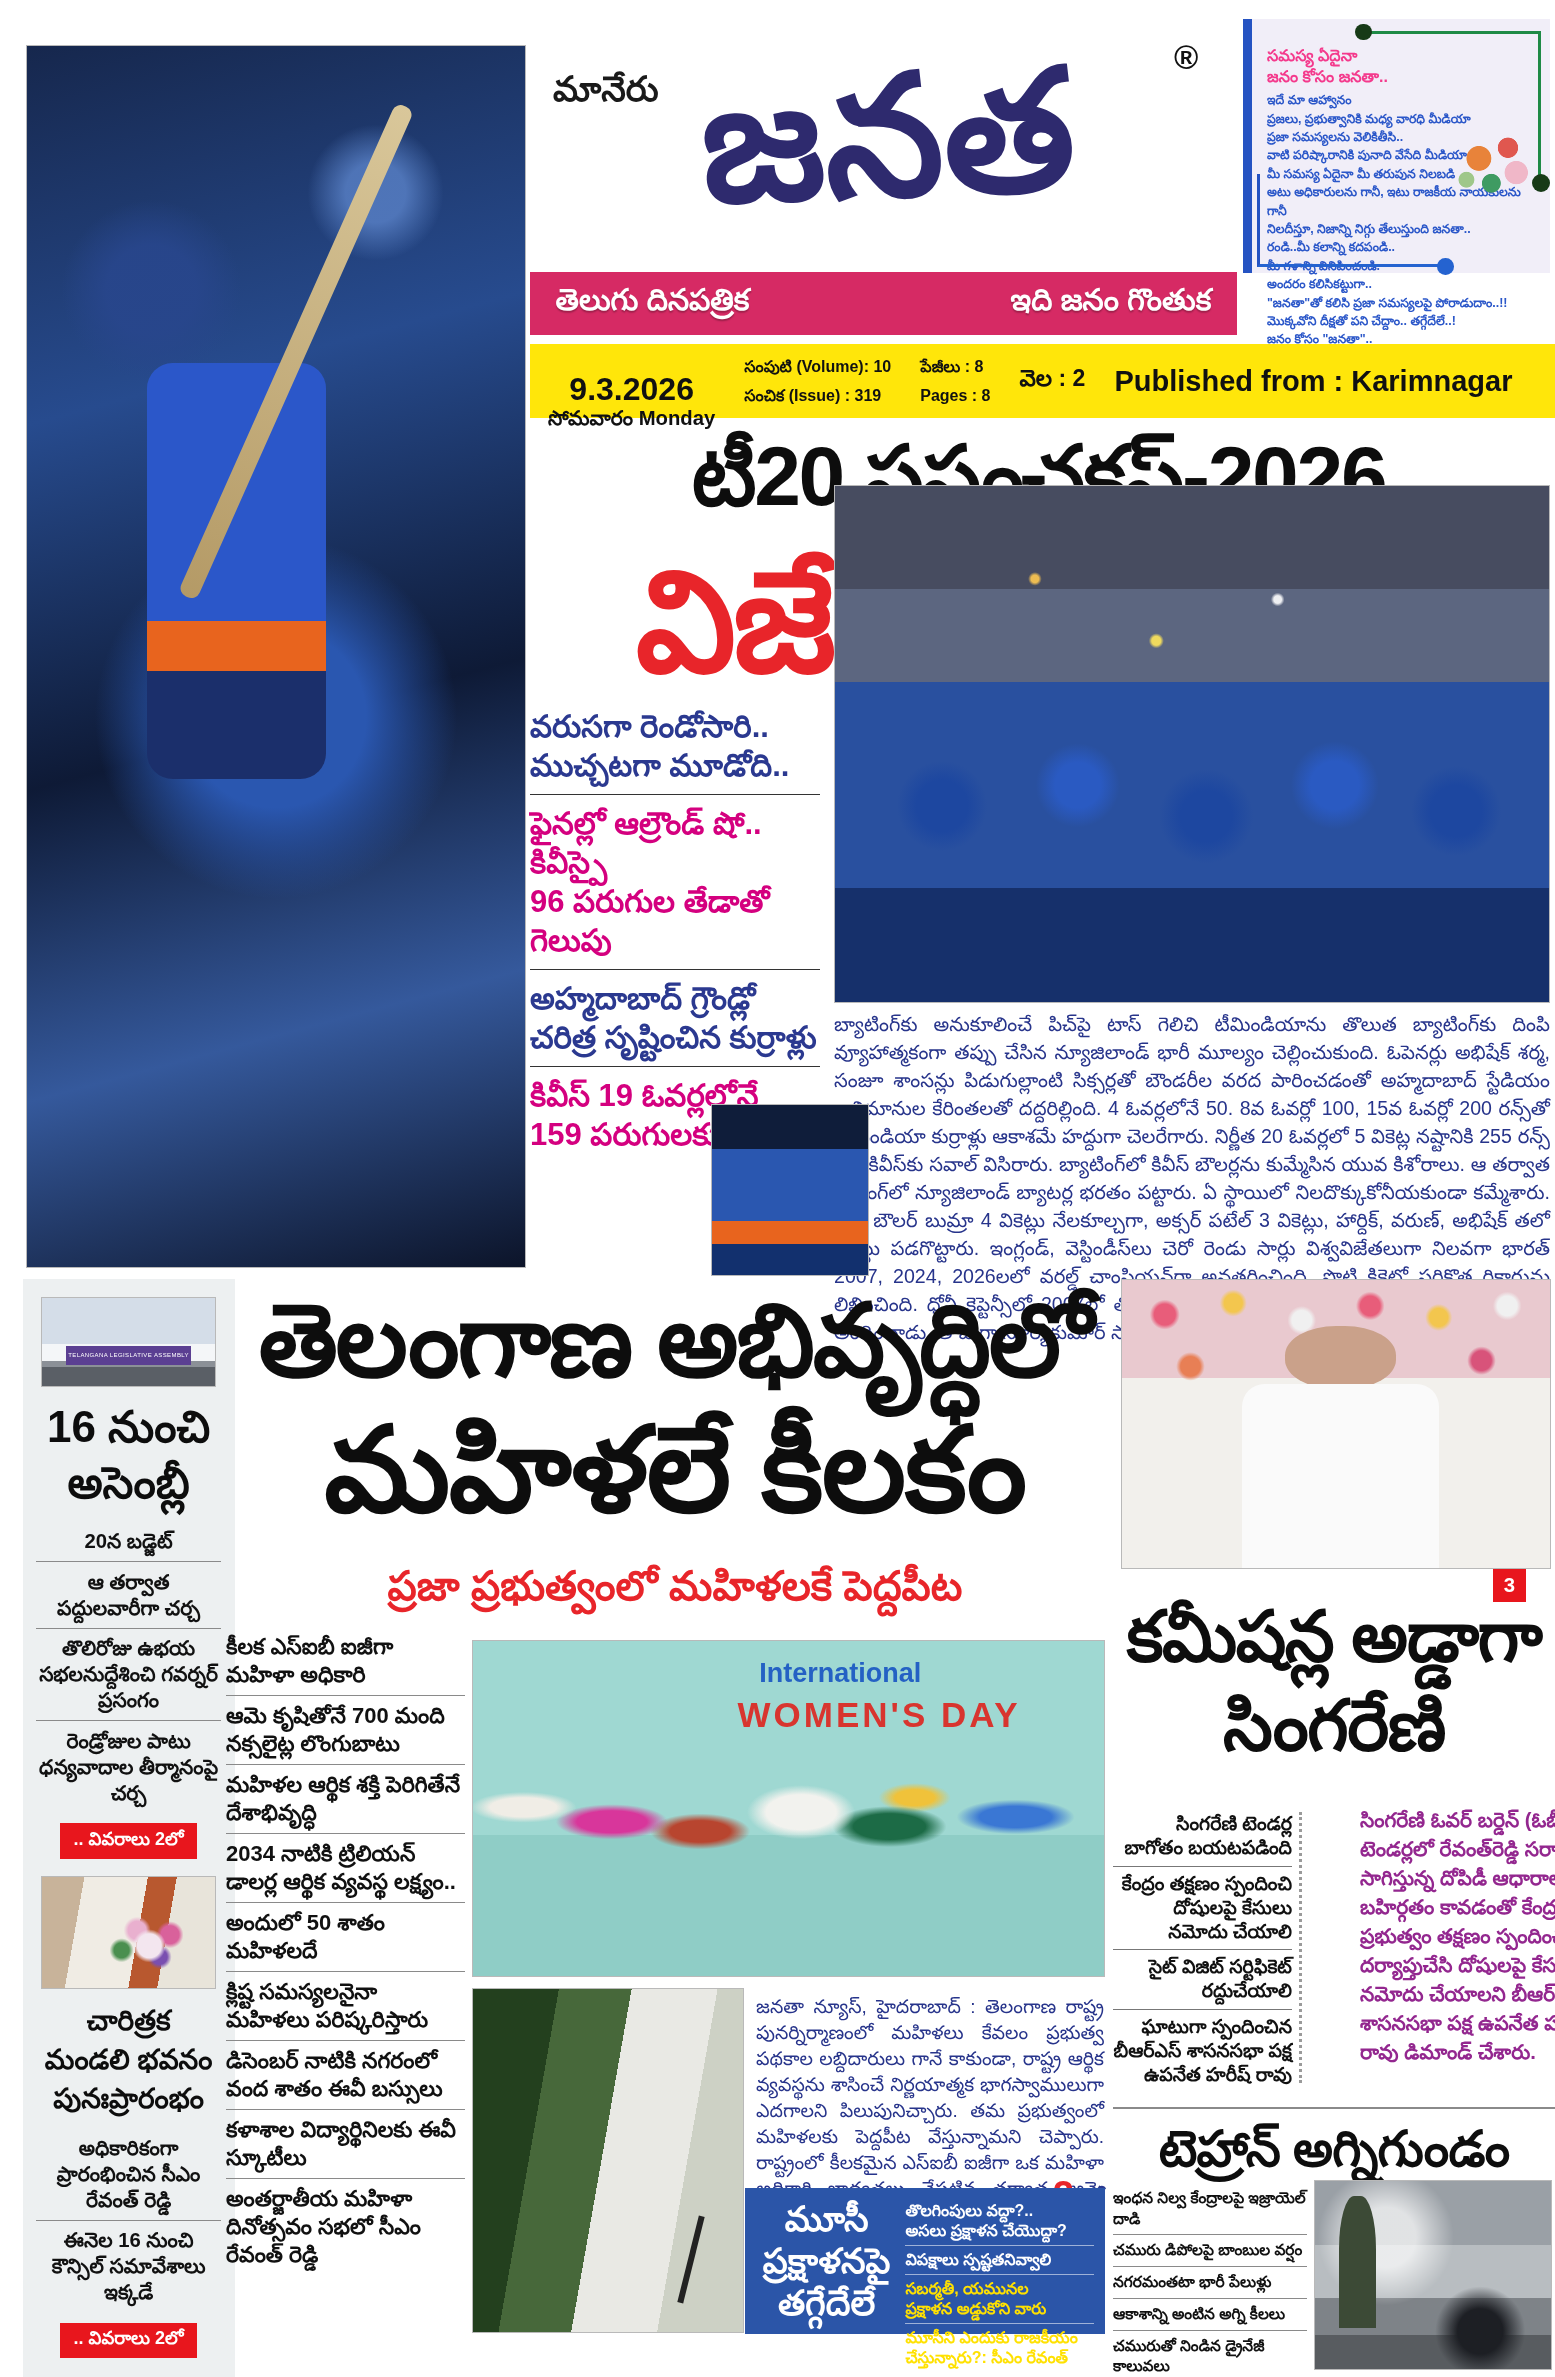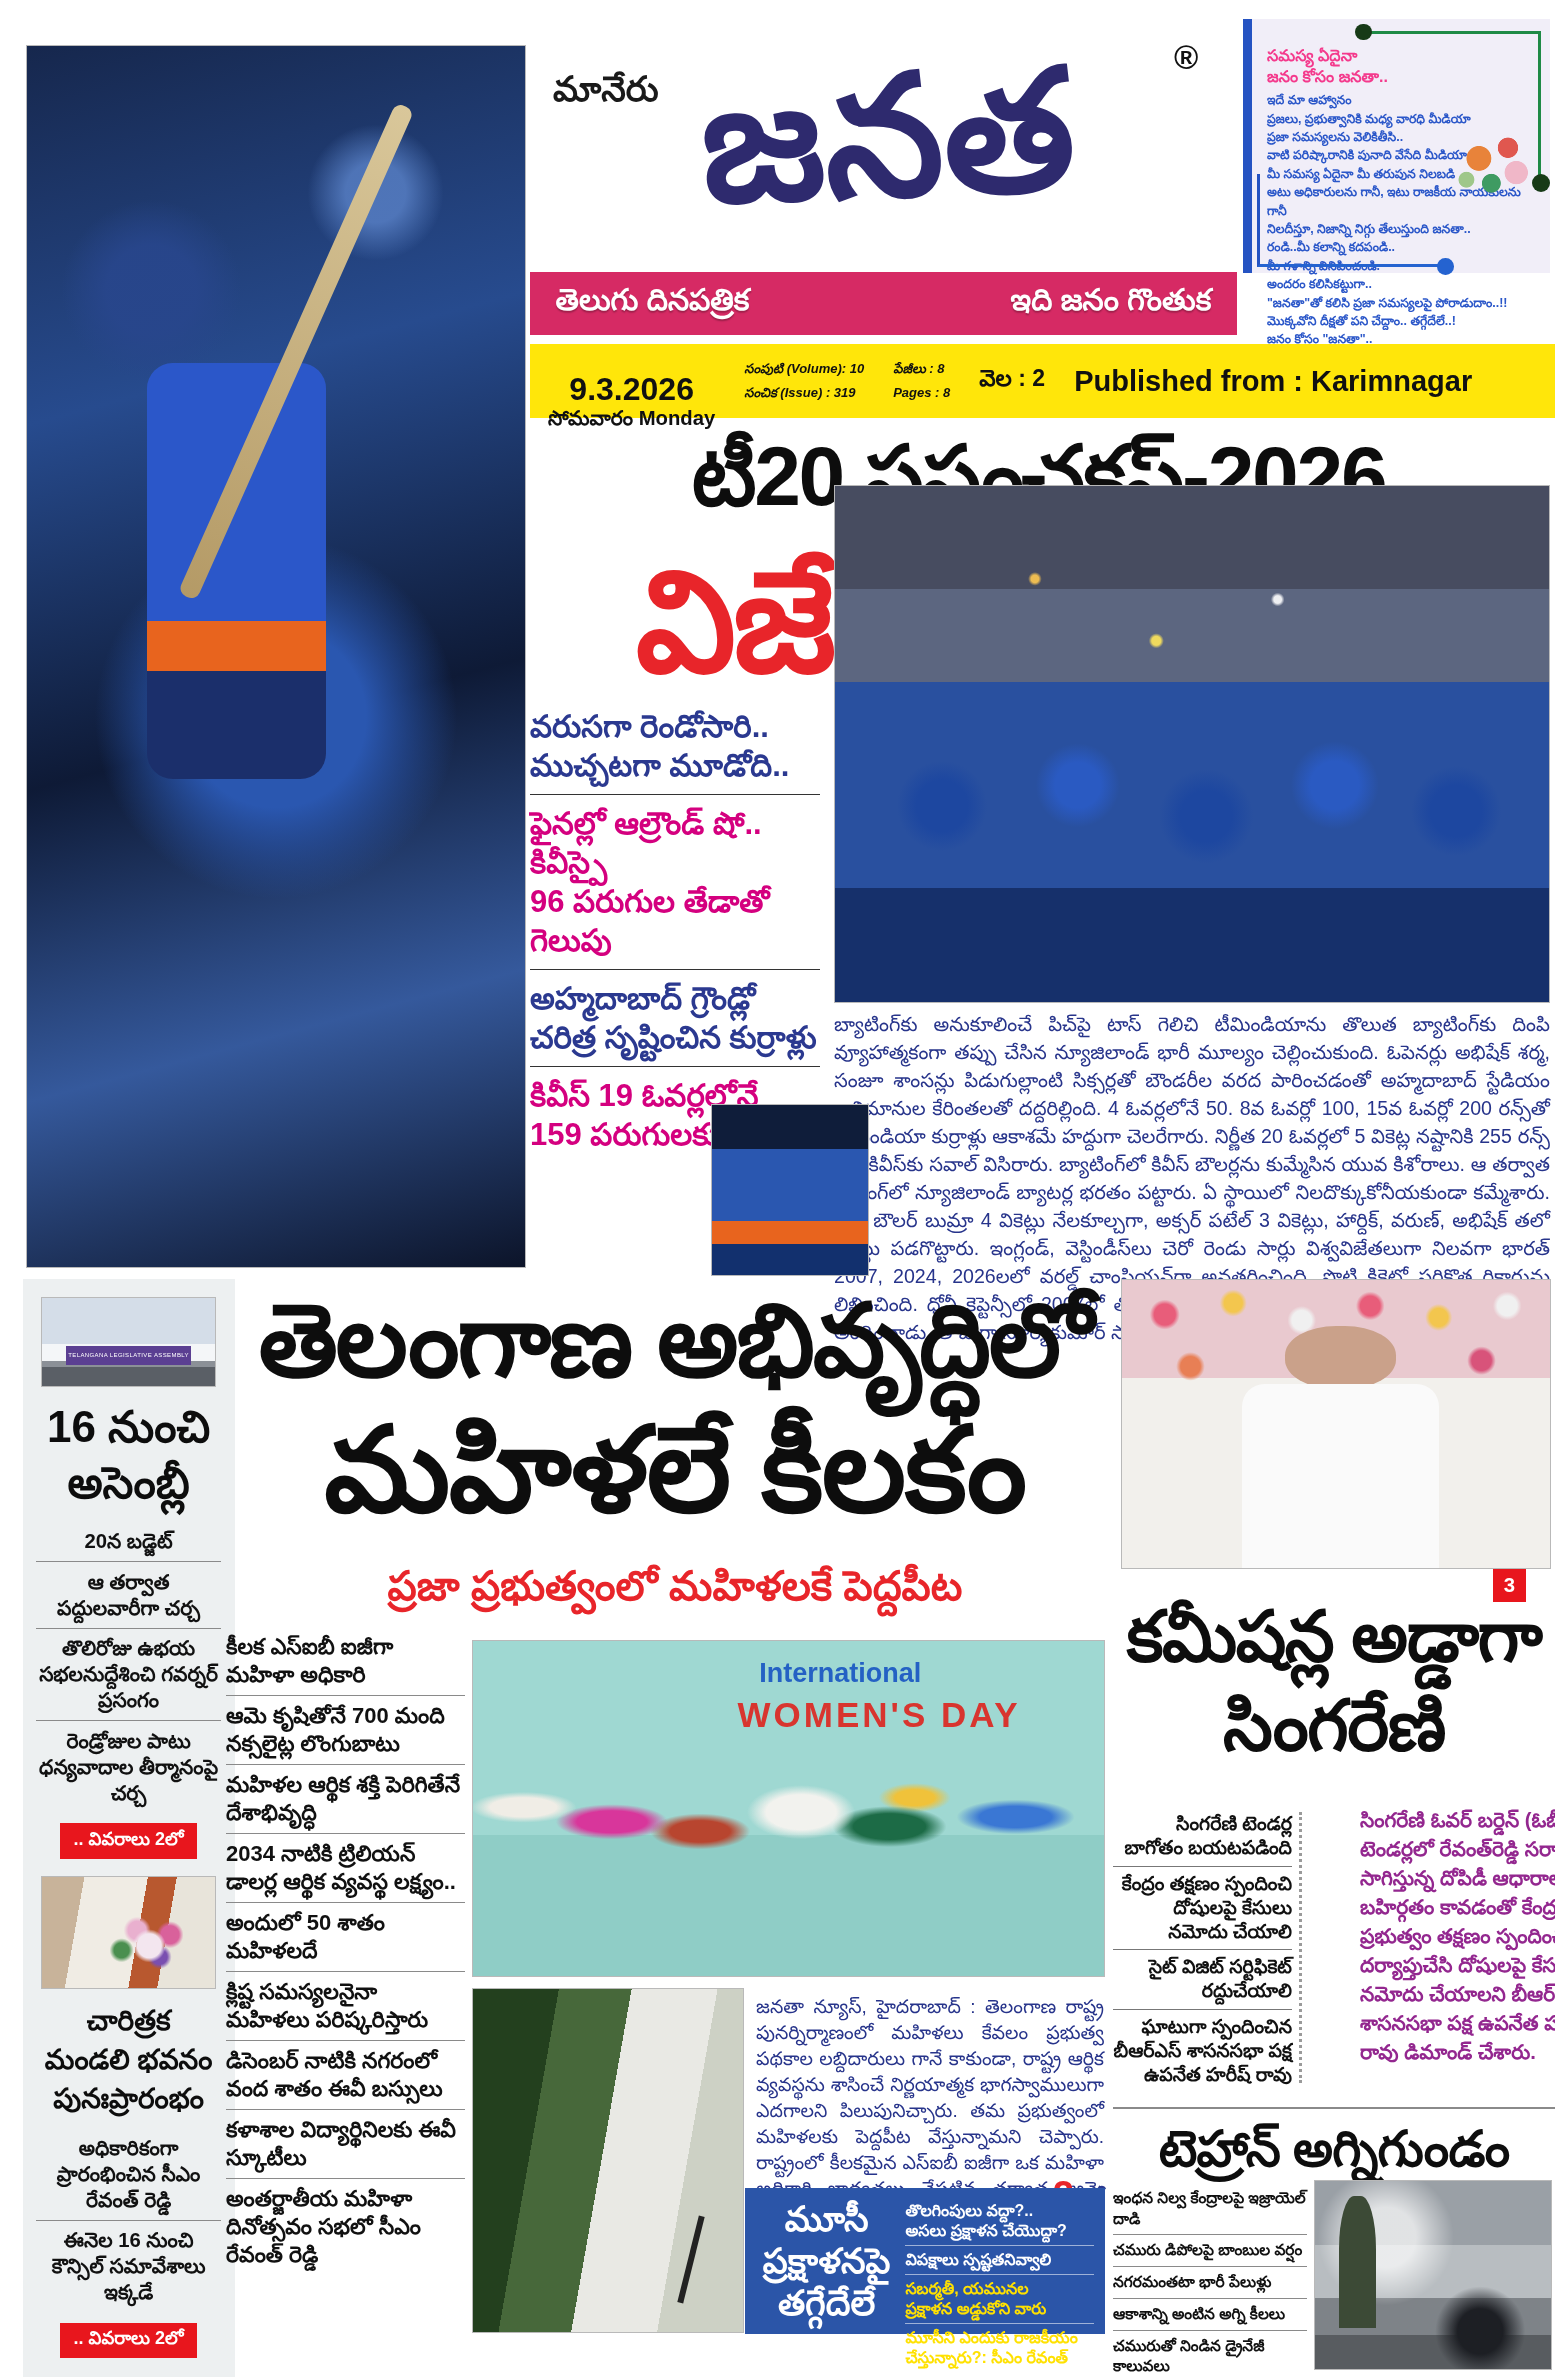--- a/index.html
+++ b/index.html
@@ -33,21 +33,21 @@
           background:radial-gradient(circle at 30% 40%,#e8833a 0 12px,transparent 12.8px),
                      radial-gradient(circle at 65% 25%,#e0574f 0 9.8px,transparent 10.5px),
                      radial-gradient(circle at 75% 60%,#f0b7c8 0 11.3px,transparent 12px),
                      radial-gradient(circle at 45% 75%,#3f9b62 0 9px,transparent 9.8px),
                      radial-gradient(circle at 15% 70%,#9fc78a 0 7.5px,transparent 8.3px);}
 
   
   .yellowbar{background:#ffe60a;display:flex;align-items:center;box-sizing:border-box;padding:0 18px;gap:29px;}
   .yb-date{font-size:32px;font-weight:bold;text-align:center;line-height:35px;}
   .yb-day{font-size:20.3px;font-weight:bold;}
-  .yb-mid{font-size:13px;font-weight:bold;line-height:24px;font-style:italic;}
+  .yb-mid{font-size:16px;font-weight:bold;line-height:29px;}
   .yb-price{font-size:23px;font-weight:bold;}
   .yb-pub{font-size:29px;font-weight:bold;white-space:nowrap;}
 
   
   .kicker{font-size:84px;font-weight:900;color:#0d0d0d;text-align:center;letter-spacing:-2.3px;line-height:98px;}
   .redhead{font-size:141px;font-weight:900;color:#e8252a;text-align:center;letter-spacing:-3px;line-height:173px;}
   .sub{font-weight:bold;font-size:31px;line-height:39px;padding:9px 0;}
   .sub-blue{color:#2b3990;}
   .sub-pink{color:#d4007f;}
   .subdiv{border-bottom:1.5px solid #333;width:96%;}

